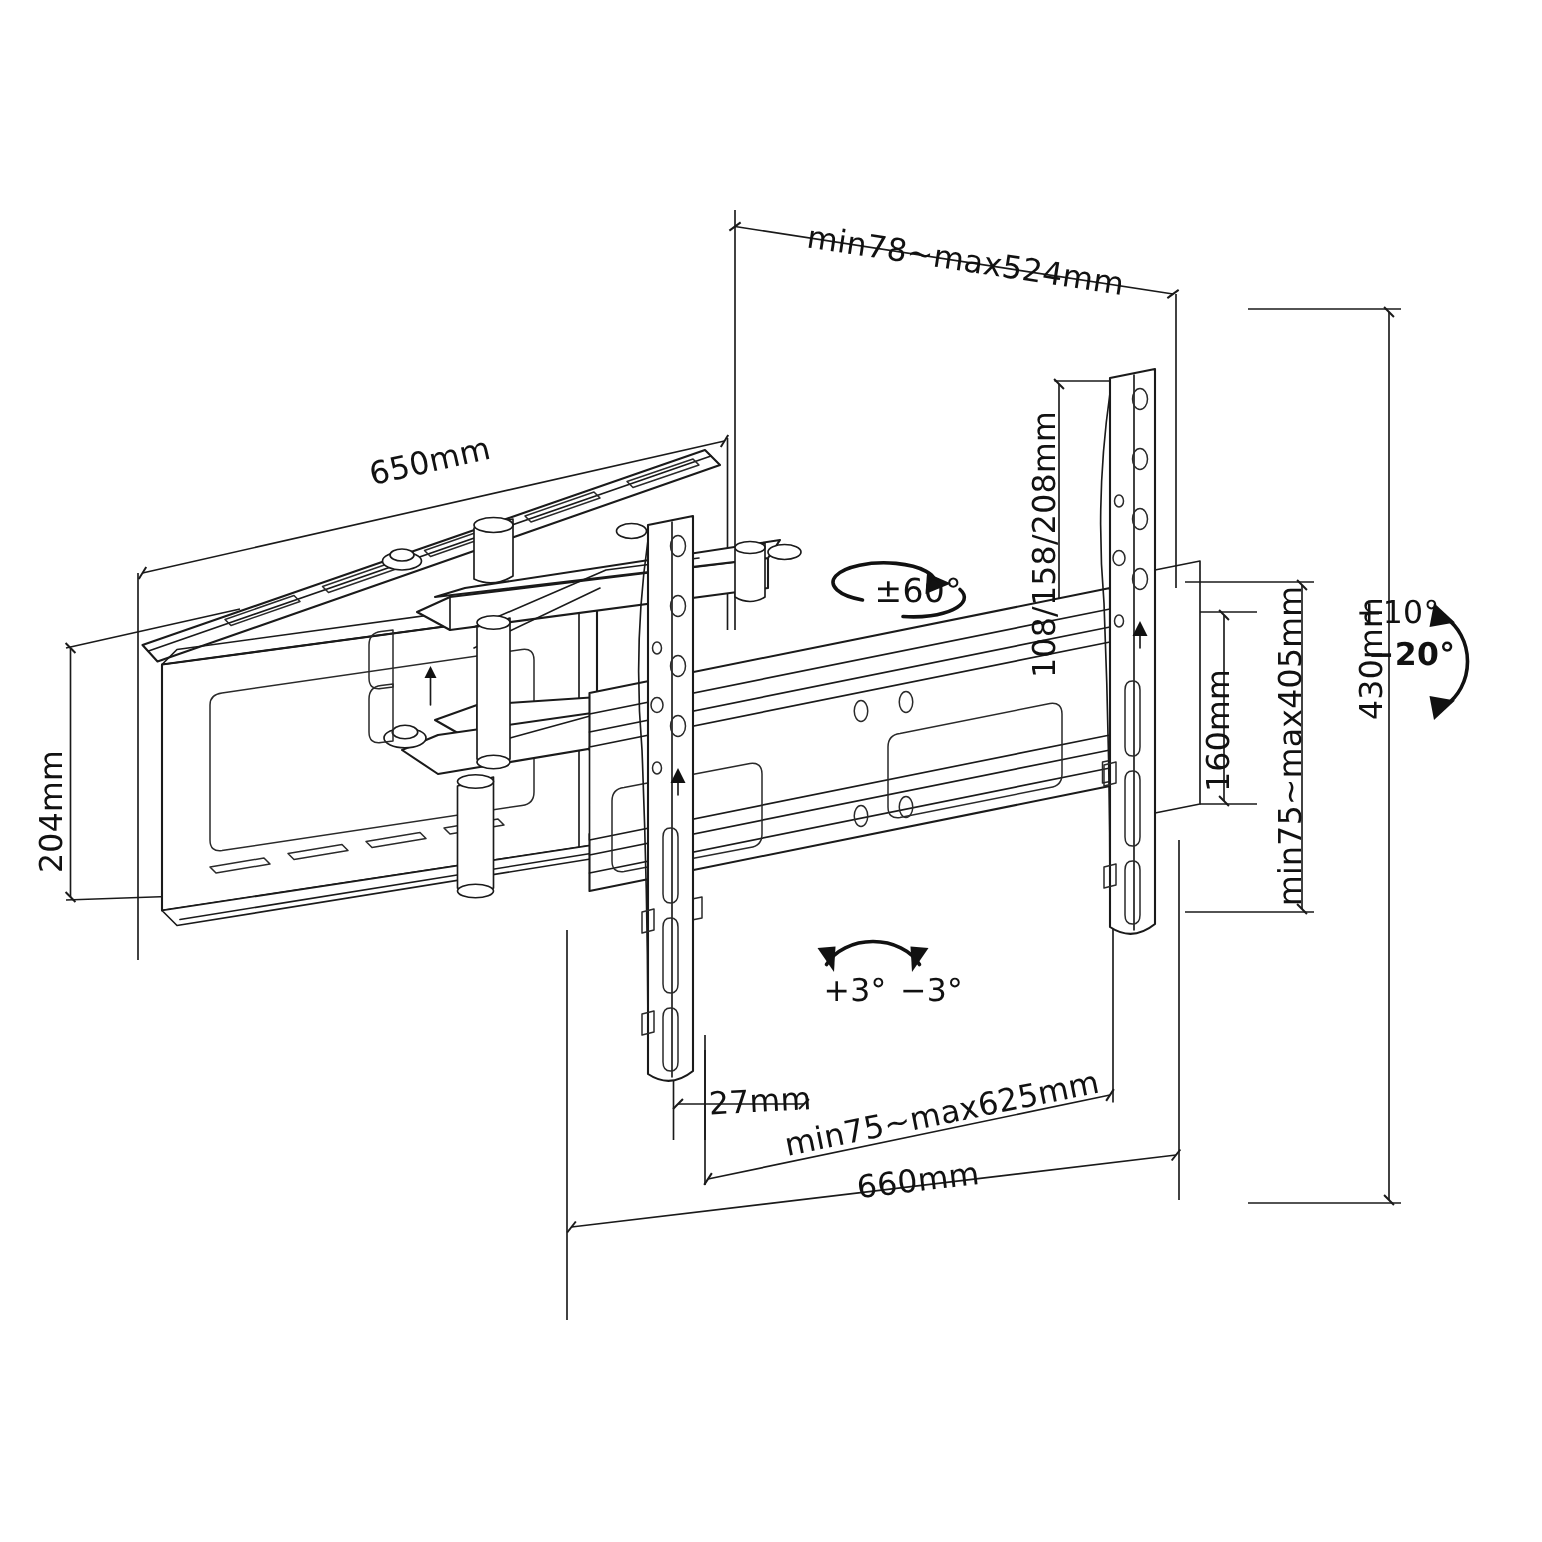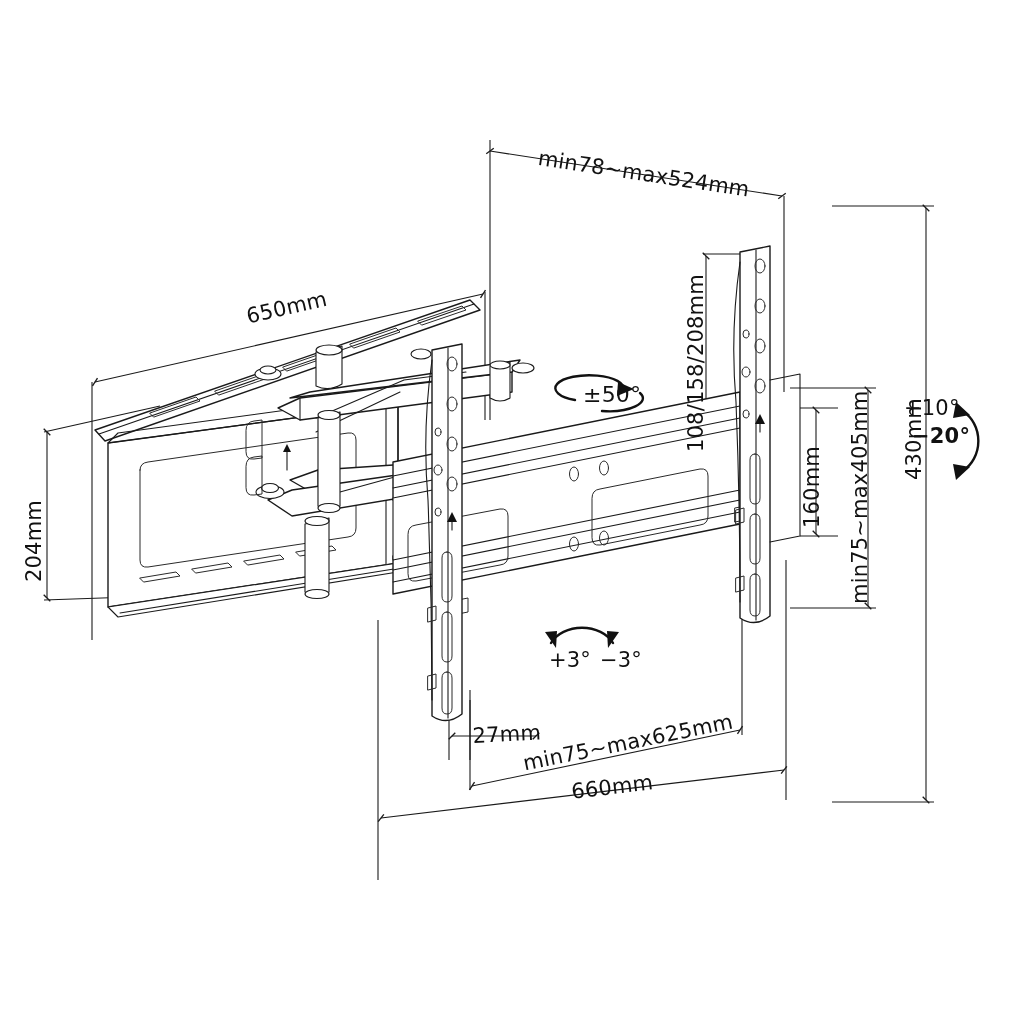--- a/index.html
+++ b/index.html
@@ -270,21 +270,21 @@
   <div class="lbl" style="left:848px;top:604px;font-size:21px;transform:rotate(-90deg);transform-origin:left top;">min75~max405mm</div>
 
   <div class="lbl" style="left:902px;top:480px;font-size:21px;transform:rotate(-90deg);transform-origin:left top;">430mm</div>
 
   <div class="lbl" style="left:472px;top:724px;font-size:21px;transform:rotate(-3deg);transform-origin:left top;">27mm</div>
 
   <div class="lbl" style="left:521px;top:752px;font-size:21px;transform:rotate(-11.5deg);transform-origin:left top;">min75~max625mm</div>
 
   <div class="lbl" style="left:570px;top:780px;font-size:21px;transform:rotate(-6.8deg);transform-origin:left top;">660mm</div>
 
-  <div class="lbl" style="left:583px;top:382px;font-size:22px;">±50°</div>
+  <div class="lbl" style="left:583px;top:382px;font-size:22px;">±60°</div>
 
   <div class="lbl" style="left:904px;top:396px;font-size:21px;">+10°</div>
 
   <div class="lbl" style="left:912px;top:424px;font-size:21px;font-weight:bold;">−20°</div>
 
   <div class="lbl" style="left:549px;top:648px;font-size:21px;">+3°</div>
 
   <div class="lbl" style="left:600px;top:648px;font-size:21px;">−3°</div>
 
 </div>

